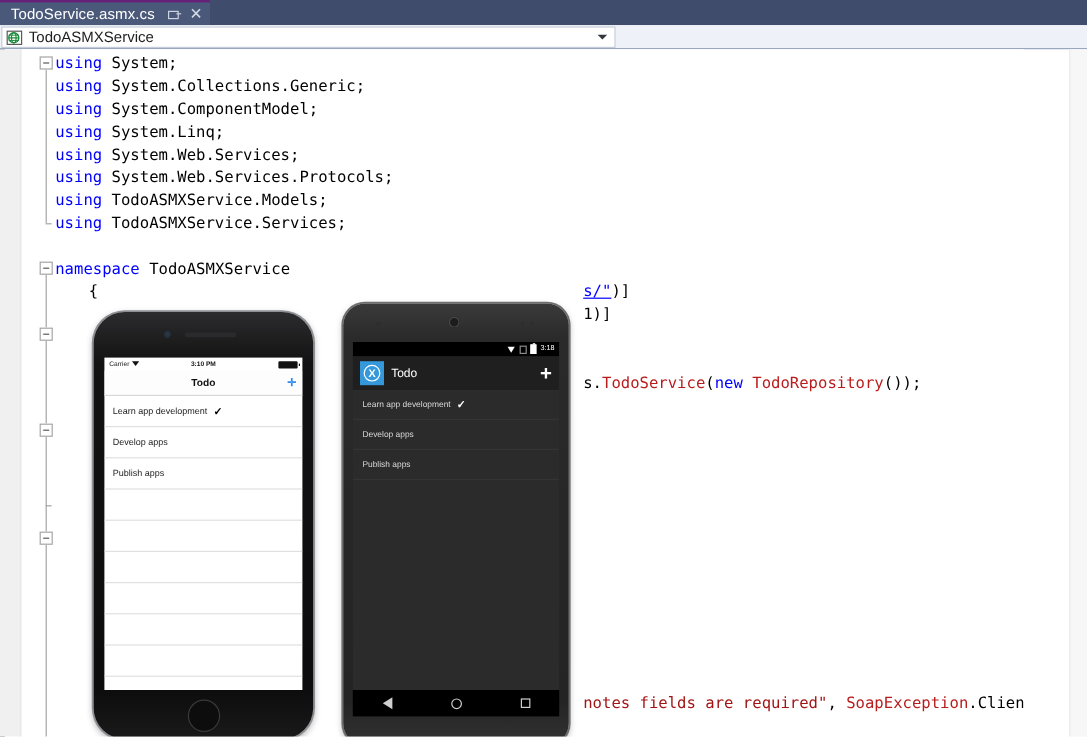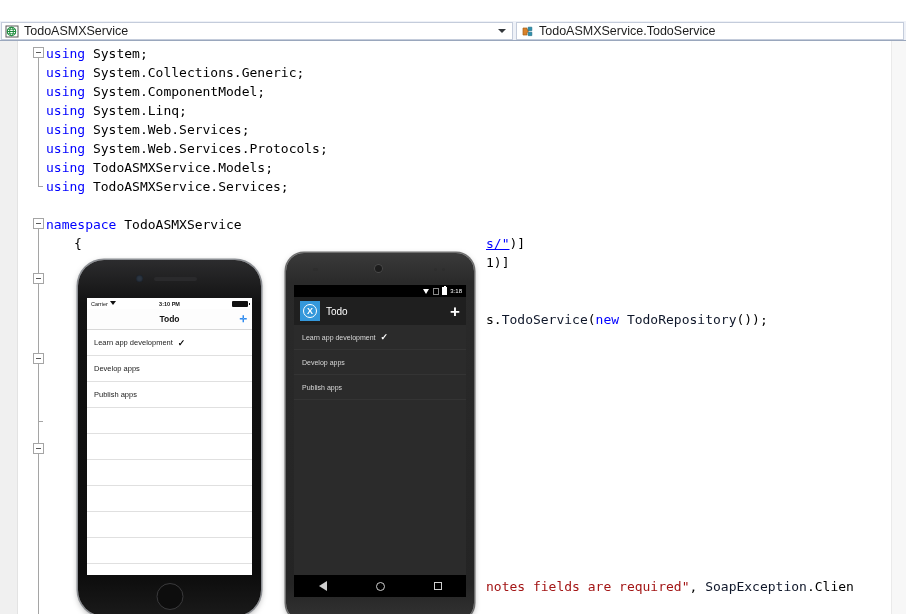--- a/index.html
+++ b/index.html
@@ -167,21 +167,21 @@
     white-space: pre;
   }
   .code-line {
     position: absolute;
     left: 0;
     white-space: pre;
     height: 19px;
     line-height: 19px;
   }
   .kw   { color: #0000ff; }
-  .type { color: #0f172a; }
+  .type { color: #b91c1c; }
   .str  { color: #a31515; }
   .lnk  { color: #0000ff; text-decoration: underline; }
   .brc  { color: #000000; }
 
   
   .devices {
     position: absolute;
     left: 0; top: 0;
     width: 906px; height: 573px;
     pointer-events: none;
@@ -468,45 +468,42 @@
     position: absolute; left: 1px; top: 2px;
     width: 13px; height: 120px;
     background: #f7f7f7;
   }
 </style>
 </head>
 <body>
 
 <div id="app">
 
+  <div class="tabstrip">
+    <div class="tab">
+      <span class="tab-title">TodoService.asmx.cs</span>
+      <span class="tab-pin"></span>
+      <span class="tab-close">✕</span>
+    </div>
+  </div>
 
   <div class="navbar">
     <div class="nav-combo left">
       <span class="nav-ico">
         <svg width="15" height="15" viewBox="0 0 15 15">
           <rect x="1" y="2" width="12" height="11" fill="#ffffff" stroke="#5a5a5a" stroke-width="1"></rect>
           <circle cx="6.5" cy="7.5" r="4.2" fill="none" stroke="#1a8a3a" stroke-width="1.1"></circle>
           <ellipse cx="6.5" cy="7.5" rx="1.9" ry="4.2" fill="none" stroke="#1a8a3a" stroke-width="1"></ellipse>
           <line x1="2.3" y1="7.5" x2="10.7" y2="7.5" stroke="#1a8a3a" stroke-width="1"></line>
           <line x1="2.3" y1="5.3" x2="10.7" y2="5.3" stroke="#1a8a3a" stroke-width="0.8"></line>
           <line x1="2.3" y1="9.7" x2="10.7" y2="9.7" stroke="#1a8a3a" stroke-width="0.8"></line>
         </svg>
       </span>
       <span class="nav-text">TodoASMXService</span>
       <span class="nav-arrow"></span>
-    </div>
-    <div class="nav-combo right">
-      <span class="nav-ico">
-        <svg width="15" height="15" viewBox="0 0 15 15">
-          <path d="M3 4h4v1.6a1.4 1.4 0 1 1 0 2.8V11H3z" fill="#d9822b" stroke="#a85f12" stroke-width="0.7"></path>
-          <path d="M8.2 3.2h3.6v3.4h-3.6z" fill="#2b91af" stroke="#1d6b84" stroke-width="0.7"></path>
-          <path d="M8.2 8.2h3.6v3.4h-3.6z" fill="#2b91af" stroke="#1d6b84" stroke-width="0.7"></path>
-        </svg>
-      </span>
-      <span class="nav-text">TodoASMXService.TodoService</span>
     </div>
   </div>
 
   <div class="editor">
     <div class="selection-strip"></div>
     <div class="indicator-margin"></div>
     <div class="fold-margin" id="fold-margin">
         <div class="fold-line" style="left: 20px; top: 17px; height: 128px;"></div>
         <div class="fold-line" style="left: 20px; top: 188px; height: 44px;"></div>
         <div class="fold-line" style="left: 20px; top: 243px; height: 69px;"></div>

